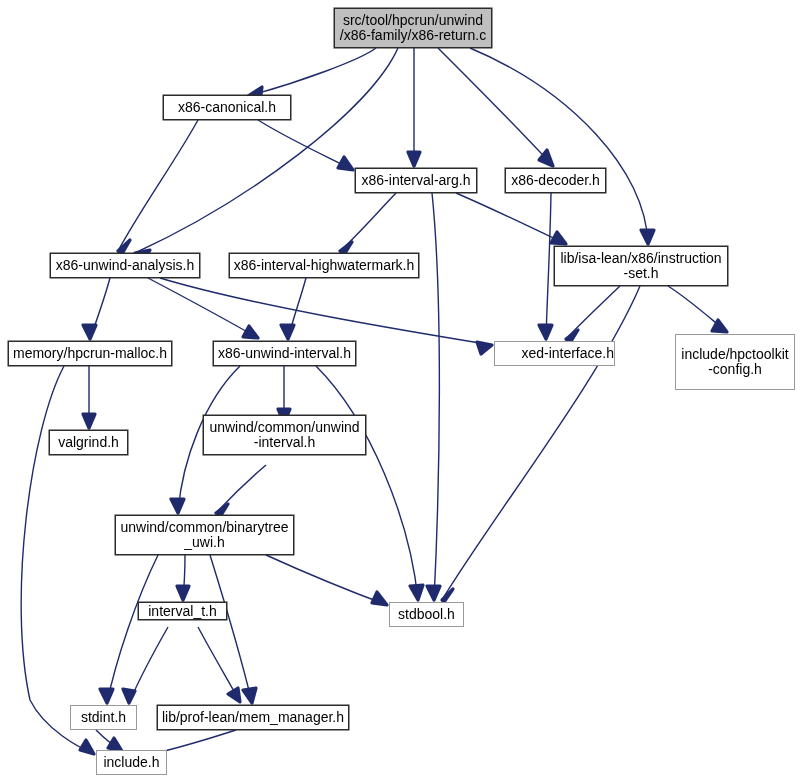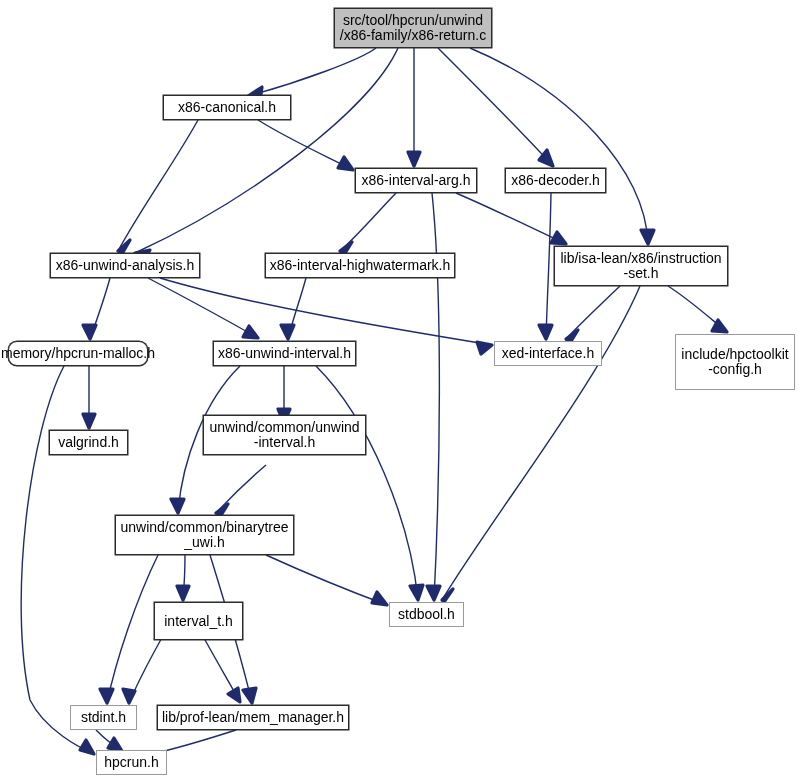--- a/index.html
+++ b/index.html
@@ -97,30 +97,30 @@
     </svg>
   <div id="nodes-layer">
       <div class="node-box root" style="left: 334px; top: 8px; width: 158px; height: 40px;"><span class="node-label">src/tool/hpcrun/unwind
 /x86-family/x86-return.c</span></div>
       <div class="node-box strong" style="left: 163px; top: 95px; width: 128px; height: 25px;"><span class="node-label">x86-canonical.h</span></div>
       <div class="node-box strong" style="left: 355px; top: 168px; width: 122px; height: 25px;"><span class="node-label">x86-interval-arg.h</span></div>
       <div class="node-box strong" style="left: 505px; top: 168px; width: 101px; height: 25px;"><span class="node-label">x86-decoder.h</span></div>
       <div class="node-box strong" style="left: 554px; top: 246px; width: 174px; height: 40px;"><span class="node-label">lib/isa-lean/x86/instruction
 -set.h</span></div>
       <div class="node-box strong" style="left: 50px; top: 253px; width: 150px; height: 25px;"><span class="node-label">x86-unwind-analysis.h</span></div>
-      <div class="node-box strong" style="left: 229px; top: 253px; width: 190px; height: 25px; margin-left: 36px;"><span class="node-label">x86-interval-highwatermark.h</span></div>
-      <div class="node-box strong" style="left: 8px; top: 341px; width: 140px; height: 25px; border-radius: 9px;"><span class="node-label">memory/hpcrun-malloc.h</span></div>
+      <div class="node-box strong" style="left: 229px; top: 253px; width: 190px; height: 25px;"><span class="node-label">x86-interval-highwatermark.h</span></div>
+      <div class="node-box strong" style="left: 8px; top: 341px; width: 164px; height: 25px;"><span class="node-label">memory/hpcrun-malloc.h</span></div>
       <div class="node-box strong" style="left: 213px; top: 341px; width: 143px; height: 25px;"><span class="node-label">x86-unwind-interval.h</span></div>
-      <div class="node-box" style="left: 494px; top: 341px; width: 108px; height: 25px;"><span class="node-label">xed-interface.h</span></div>
+      <div class="node-box" style="left: 494px; top: 341px; width: 121px; height: 25px; justify-content: flex-end;"><span class="node-label">xed-interface.h</span></div>
       <div class="node-box" style="left: 675px; top: 334px; width: 120px; height: 56px;"><span class="node-label">include/hpctoolkit
 -config.h</span></div>
       <div class="node-box strong" style="left: 49px; top: 430px; width: 79px; height: 25px;"><span class="node-label">valgrind.h</span></div>
       <div class="node-box strong" style="left: 203px; top: 415px; width: 163px; height: 40px;"><span class="node-label">unwind/common/unwind
 -interval.h</span></div>
       <div class="node-box strong" style="left: 115px; top: 515px; width: 179px; height: 40px;"><span class="node-label">unwind/common/binarytree
 _uwi.h</span></div>
       <div class="node-box" style="left: 389px; top: 602px; width: 75px; height: 25px;"><span class="node-label">stdbool.h</span></div>
-      <div class="node-box strong" style="left: 138px; top: 602px; width: 89px; height: 38px; margin-left: 16px;"><span class="node-label">interval_t.h</span></div>
+      <div class="node-box strong" style="left: 138px; top: 602px; width: 89px; height: 18px;"><span class="node-label">interval_t.h</span></div>
       <div class="node-box" style="left: 70px; top: 705px; width: 67px; height: 25px;"><span class="node-label">stdint.h</span></div>
       <div class="node-box strong" style="left: 157px; top: 705px; width: 192px; height: 25px;"><span class="node-label">lib/prof-lean/mem_manager.h</span></div>
-      <div class="node-box" style="left: 96px; top: 750px; width: 71px; height: 25px;"><span class="node-label">hpcrun.h</span></div>
+      <div class="node-box" style="left: 96px; top: 750px; width: 71px; height: 25px;"><span class="node-label">include.h</span></div>
     </div>
 </div>
 
 </body></html>

